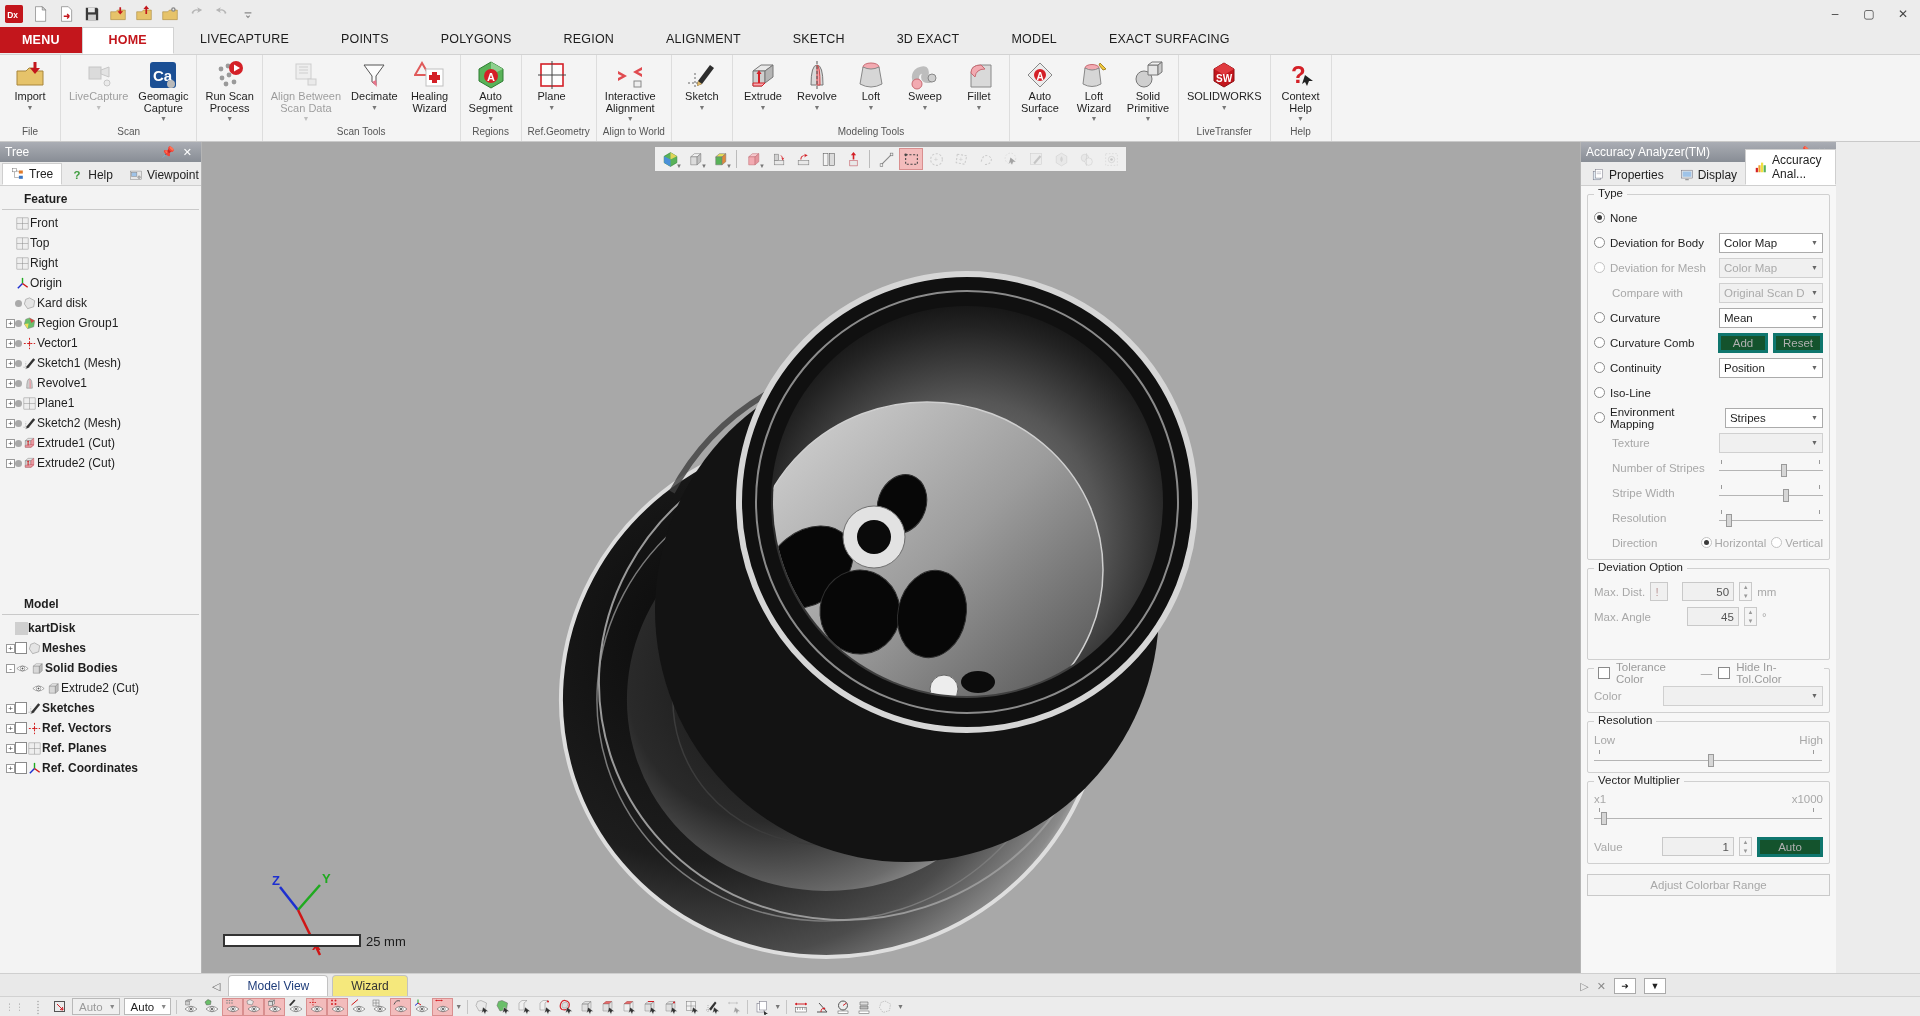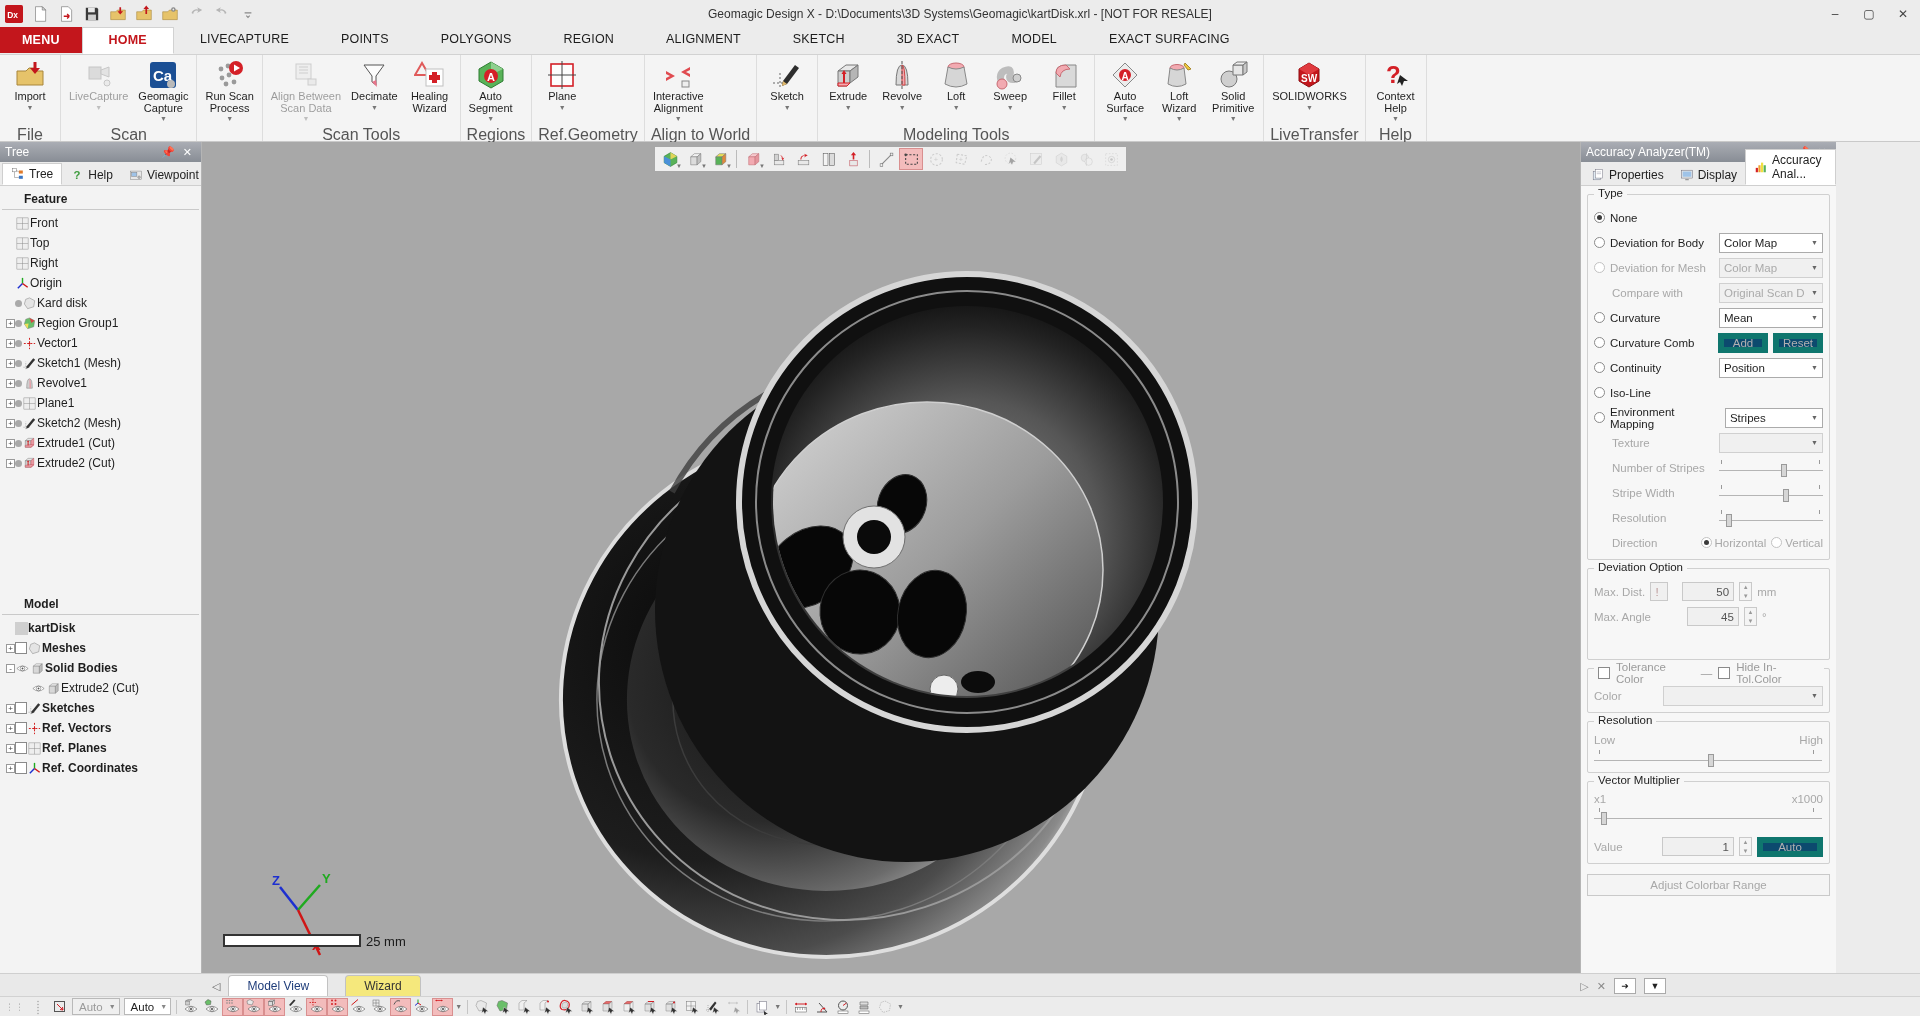--- a/index.html
+++ b/index.html
@@ -28,21 +28,21 @@
   
   #ribbon { position:absolute; left:0; top:55px; width:1920px; height:87px;
     background:#f4f4f4; border-bottom:1px solid #c9c9c9; display:flex; }
   .rgroup { display:flex; flex-direction:column; border-right:1px solid #ddd; }
   .rbtns { flex:1; display:flex; align-items:flex-start; padding:3px 4px 0 4px; gap:2px; }
   .rbtn { min-width:52px; padding:1px 4px; display:flex; flex-direction:column; align-items:center; }
   .rbtn .ric { width:32px; height:32px; }
   .rbtn .rlb { font-size:11px; line-height:11.5px; text-align:center; white-space:pre-line; }
   .rbtn .dd { font-size:7px; color:#777; line-height:7px; margin-top:1px; }
   .rbtn.disabled { opacity:.42; filter:grayscale(1); }
-  .rglabel { text-align:center; font-size:16px; color:#555; padding:1px 6px 3px 6px; height:16px; }
+  .rglabel { text-align:center; font-size:10px; color:#555; padding:1px 6px 3px 6px; height:16px; }
 
   
   #leftpanel { position:absolute; left:0; top:142px; width:202px; height:831px;
     background:#f3f3f3; border-right:1px solid #b5b5b5; }
   #viewport  { position:absolute; left:202px; top:142px; width:1462px; height:831px;
     background:#a8a8a8; overflow:hidden; }
   #rightpanel{ position:absolute; left:1580px; top:142px; width:256px; height:831px;
     background:#f7f7f7; border-left:1px solid #b5b5b5; font-size:11.5px; }
 
   .panelhdr { height:20px; background:linear-gradient(#aaadb4,#888d95); color:#fff;
@@ -91,38 +91,38 @@
   .prow .plbl { font-size:11.5px; }
   .prow .plbl.dis { color:#a8a8a8; }
   .radio { width:11px; height:11px; border:1px solid #8a8a8a; border-radius:50%; background:#fff; position:relative; flex:none; }
   .radio.sel:after { content:""; position:absolute; left:2px; top:2px; width:5px; height:5px; border-radius:50%; background:#3a3a3a; }
   .radio.dis { border-color:#c2c2c2; }
   .pspacer { flex:1; }
   .psel { width:104px; height:20px; border:1px solid #ababab; background:#fff; display:flex; align-items:center;
     padding:0 4px; font-size:11.5px; }
   .psel .sa { margin-left:auto; font-size:7px; color:#666; }
   .psel.dis { background:#f0f0f0; color:#aaa; border-color:#d0d0d0; }
-  .pbtn { height:20px; border:6px solid #0f766e; background:#0c4a6e; color:#b0b0b0;
+  .pbtn { height:20px; border:3px solid #0f766e; background:#14532d; color:#b0b0b0;
     font-size:11.5px; display:flex; align-items:center; justify-content:center; }
   .slider { width:104px; position:relative; height:20px; }
   .slider .line { position:absolute; left:0; right:0; top:12px; height:1px; background:#b5b5b5; }
   .slider .tick { position:absolute; top:2px; width:1px; height:4px; background:#9a9a9a; }
   .slider .handle { position:absolute; top:6px; width:6px; height:13px; background:#d6d6d6; border:1px solid #9a9a9a; }
   .numbox { width:52px; height:19px; background:#f0f0f0; border:1px solid #c9c9c9; color:#555;
     font-size:11.5px; display:flex; align-items:center; justify-content:flex-end; padding-right:4px; }
   .spin { width:13px; height:19px; border:1px solid #c9c9c9; background:#f4f4f4; display:flex; flex-direction:column; }
   .spin div { flex:1; font-size:6px; color:#999; text-align:center; line-height:8px; }
   .bigbtn { margin:10px 6px; height:22px; border:1px solid #c9c9c9; background:#f4f4f4; color:#a8a8a8;
     display:flex; align-items:center; justify-content:center; font-size:11.5px; }
 
   
   #bottomtabs { position:absolute; left:0; top:973px; width:1920px; height:23px; background:#e9e9e9;
     border-top:1px solid #cfcfcf; display:flex; align-items:flex-end; }
   .btab { padding:3px 18px; font-size:12px; border:1px solid #c2c2c2; border-bottom:none;
-    border-radius:4px 4px 0 0; margin-right:17px; }
+    border-radius:4px 4px 0 0; margin-right:4px; }
   .btab.active { background:#fff; color:#1f3d7a; }
   .btab.support { background:#f5e87c; color:#333; }
   #bt-left-arrow { color:#666; padding:0 8px 3px 212px; font-size:11px; }
   #bt-right { margin-left:auto; display:flex; align-items:center; gap:8px; padding-right:254px; padding-bottom:2px; }
   .btr { color:#8a8a8a; font-size:11px; }
   .btrbox { width:22px; height:16px; border:1px solid #aaa; background:#fff; display:flex;
     align-items:center; justify-content:center; font-size:9px; color:#222; }
 
   #statusbar { position:absolute; left:0; top:996px; width:1920px; height:20px; background:#ececec;
     border-top:1px solid #d2d2d2; display:flex; align-items:center; padding-left:2px; }
@@ -202,21 +202,20 @@
         <svg viewBox="0 0 32 32">
           <path d="M24 14 q-4-8 -12-6 l2-4 -9 5 9 5 -2-4 q8-2 9 6z" fill="#b5b5b5"></path>
         </svg>
       </div>
       <div class="qbtn">
         <svg viewBox="0 0 32 32">
           <path d="M10 14 h12 M13 19 l3 3 3-3" stroke="#888" stroke-width="2" fill="none"></path>
         </svg>
       </div>
     </div>
-  <div id="title-text">Geomagic Design X - D:\Documents\3D Systems\Geomagic\kartDisk.xrl - [NOT FOR RESALE]</div>
   <div id="winbtns">
     <div class="winbtn">–</div>
     <div class="winbtn">▢</div>
     <div class="winbtn">✕</div>
   </div>
 </div>
 
 <div id="menubar">
     <div class="mtab menu">MENU</div>
     <div class="mtab active">HOME</div>

